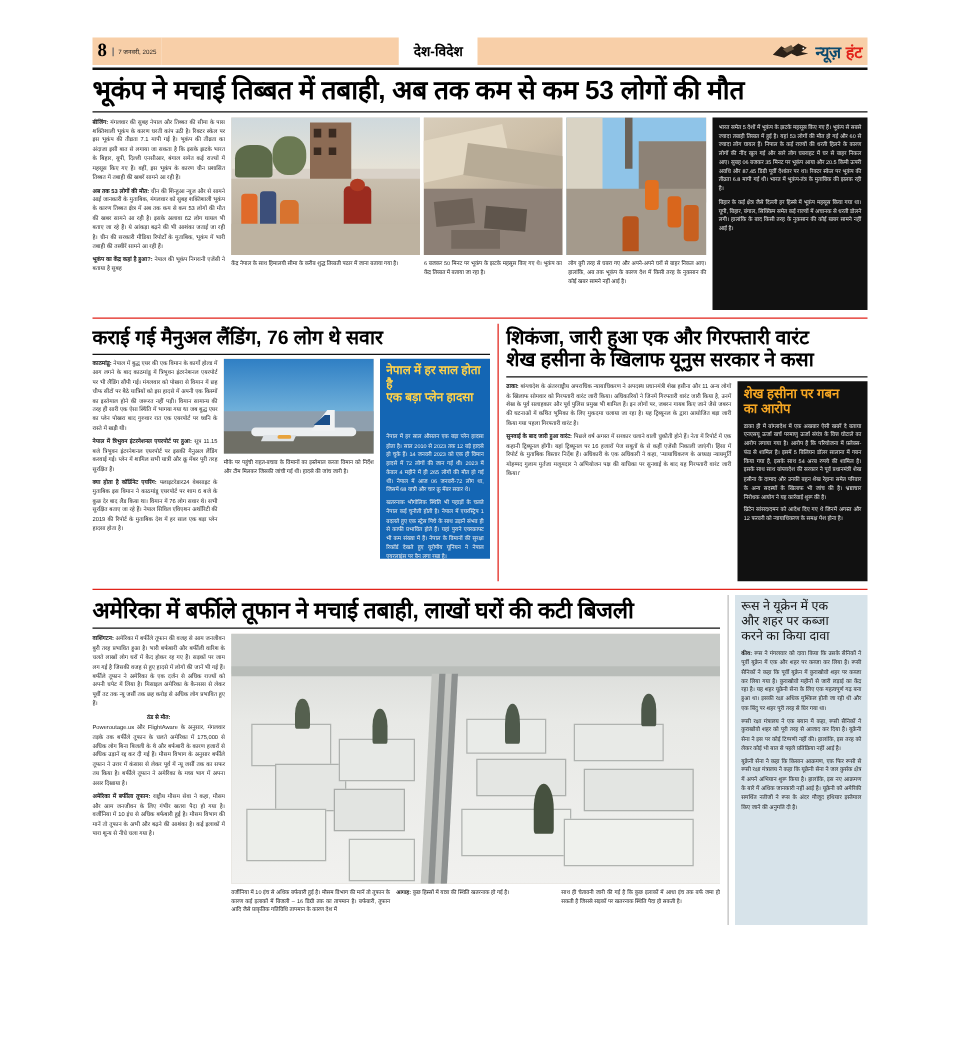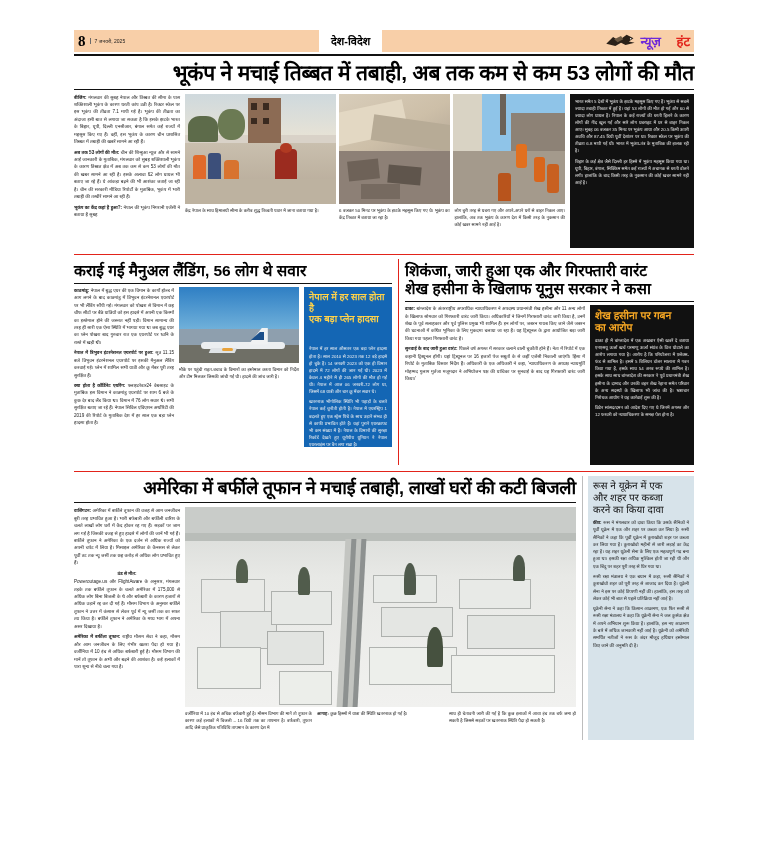--- a/index.html
+++ b/index.html
@@ -9,26 +9,26 @@
 
   
   .masthead{display:flex;align-items:stretch;height:22px;}
   .folio{display:flex;align-items:center;background:#f8cfa8;padding:0 4px;height:22px;}
   .folio-num{font-weight:bold;font-size:15px;line-height:15px;font-family:"Liberation Serif",serif;padding-right:4px;}
   .folio-date{font-size:5px;border-left:1px solid #6b6b6b;padding-left:4px;color:#1a1a1a;white-space:nowrap;}
   .section-name{font-size:11px;font-weight:bold;padding:3px 12px 0 12px;white-space:nowrap;font-family:"Liberation Sans",sans-serif;}
   .band{background:#f8cfa8;flex:1;}
   .logo{position:relative;background:#f8cfa8;display:flex;align-items:center;padding:0 4px 0 0;min-width:118px;justify-content:flex-end;}
   .eagle{width:34px;height:18px;margin-right:2px;}
-  .logo-t1{font-size:13px;font-weight:bold;color:#6d28d9;letter-spacing:-.3px;}
-  .logo-t2{font-size:13px;font-weight:bold;color:#e2231a;margin-left:16px;text-align:center;}
+  .logo-t1{font-size:13px;font-weight:bold;color:#0c4a6e;letter-spacing:-.3px;}
+  .logo-t2{font-size:13px;font-weight:bold;color:#e2231a;margin-left:4px;text-align:center;}
   .rule-thick{height:2px;background:#111;margin-top:2px;}
 
   
-  .hl1{font-size:21px;font-weight:bold;line-height:1.12;letter-spacing:-.2px;text-align:right;margin:5px 0 4px;font-family:"Liberation Sans",sans-serif;}
+  .hl1{font-size:21px;font-weight:bold;line-height:1.12;letter-spacing:-.2px;text-align:left;margin:5px 0 4px;font-family:"Liberation Sans",sans-serif;}
   .hl2{font-size:15.5px;font-weight:bold;line-height:1.18;margin:3px 0 3px;}
   .body{font-size:4.6px;line-height:1.62;text-align:justify;color:#1b1b1b;}
   .body b{font-weight:bold;}
   .cap{font-size:4.4px;line-height:1.6;text-align:justify;color:#1b1b1b;}
   .thinline{height:1px;background:#111;}
   .redline{height:1px;background:#e2231a;}
 
   
   .story{position:relative;}
   .cols{display:flex;gap:6px;}
@@ -155,21 +155,21 @@
       </div>
     </div>
   </div>
 
   <div class="redline" style="margin-top:6px;"></div>
 
   <div class="cols" style="margin-top:4px;gap:0;">
 
     <div style="flex:0 0 318px;padding-right:6px;">
       <div class="hl2" style="text-align:left;">
-        <div>कराई गई मैनुअल लैंडिंग, 56 लोग थे सवार</div>
+        <div>कराई गई मैनुअल लैंडिंग, 76 लोग थे सवार</div>
       </div>
       <div class="thinline"></div>
       <div class="cols" style="margin-top:3px;gap:5px;">
         <div style="flex:0 0 100px;">
           <p class="body" style="margin:0;"><b>काठमांडू:</b><span> नेपाल में बुद्ध एयर की एक विमान के कार्गो होल्ड में आग लगने के बाद काठमांडू में त्रिभुवन इंटरनेशनल एयरपोर्ट पर भी लैंडिंग सौंपी गई। मंगलवार को पोखरा से विमान में छह चीफ सीटों पर बैठे यात्रियों को इस हादसे में अपनी एक किस्मों का इस्तेमाल होने की जरूरत नहीं पड़ी। विमान सामान्य की तरह ही सारी एक ऐसा स्थिति में भागया गया था जब बुद्ध एयर का प्लेन पोखरा बाद गुरुवार रात एक एयरपोर्ट पर ध्वनि के रास्ते में खड़ी थी।</span></p>
           <p class="body" style="margin:3px 0 0;"><b>नेपाल में त्रिभुवन इंटरनेशनल एयरपोर्ट पर हुआ:</b><span> सूत्र 11.15 बजे त्रिभुवन इंटरनेशनल एयरपोर्ट पर इसकी मैनुअल लैंडिंग करवाई गई। प्लेन में शामिल सभी यात्री और क्रू मेंबर पूरी तरह सुरक्षित हैं।</span></p>
           <p class="body" style="margin:3px 0 0;"><b>क्या होता है कॉर्डिनेट एयरिंग:</b><span> फ्लाइटरेडार24 वेबसाइट के मुताबिक इस विमान ने काठमांडू एयरपोर्ट पर शाम 6 बजे के कुछ देर बाद लैंड किया था। विमान में 76 लोग सवार थे। सभी सुरक्षित बताए जा रहे हैं। नेपाल सिविल एविएशन अथॉरिटी की 2019 की रिपोर्ट के मुताबिक देश में हर साल एक बड़ा प्लेन हादसा होता है।</span></p>
         </div>
         <div style="flex:1;">
           <div class="photo" style="height:76px;">

